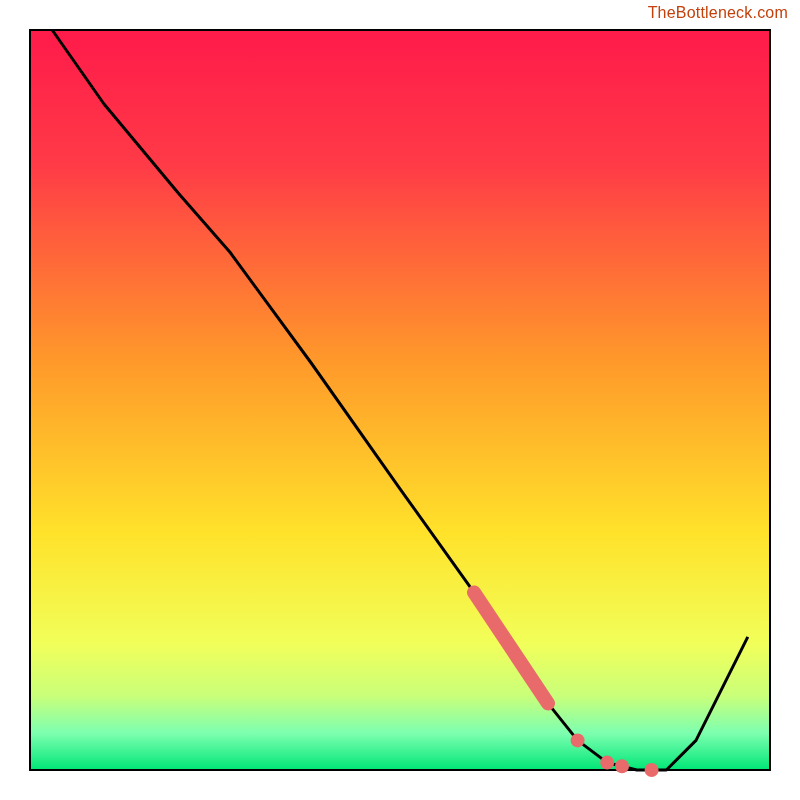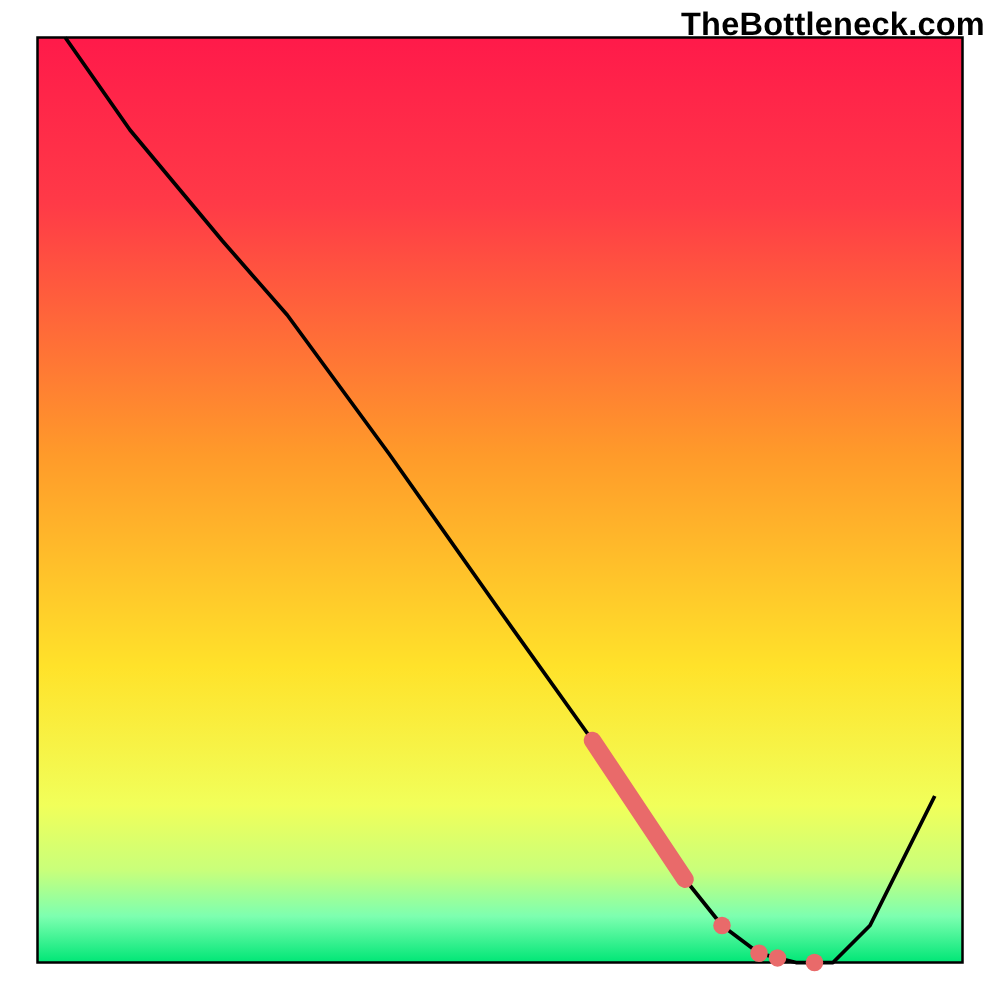--- a/index.html
+++ b/index.html
@@ -12,23 +12,23 @@
   }
   .stage {
     position: relative;
     width: 800px;
     height: 800px;
   }
   .watermark {
     position: absolute;
     top: 4px;
     right: 12px;
-    font-size: 26px;
-    font-weight: 700;
-    color: #000000;
+    font-size: 16px;
+    font-weight: 400;
+    color: #c2410c;
     letter-spacing: 0.2px;
   }
   svg.plot {
     position: absolute;
     left: 0;
     top: 0;
   }
 </style>
 </head>
 <body>

